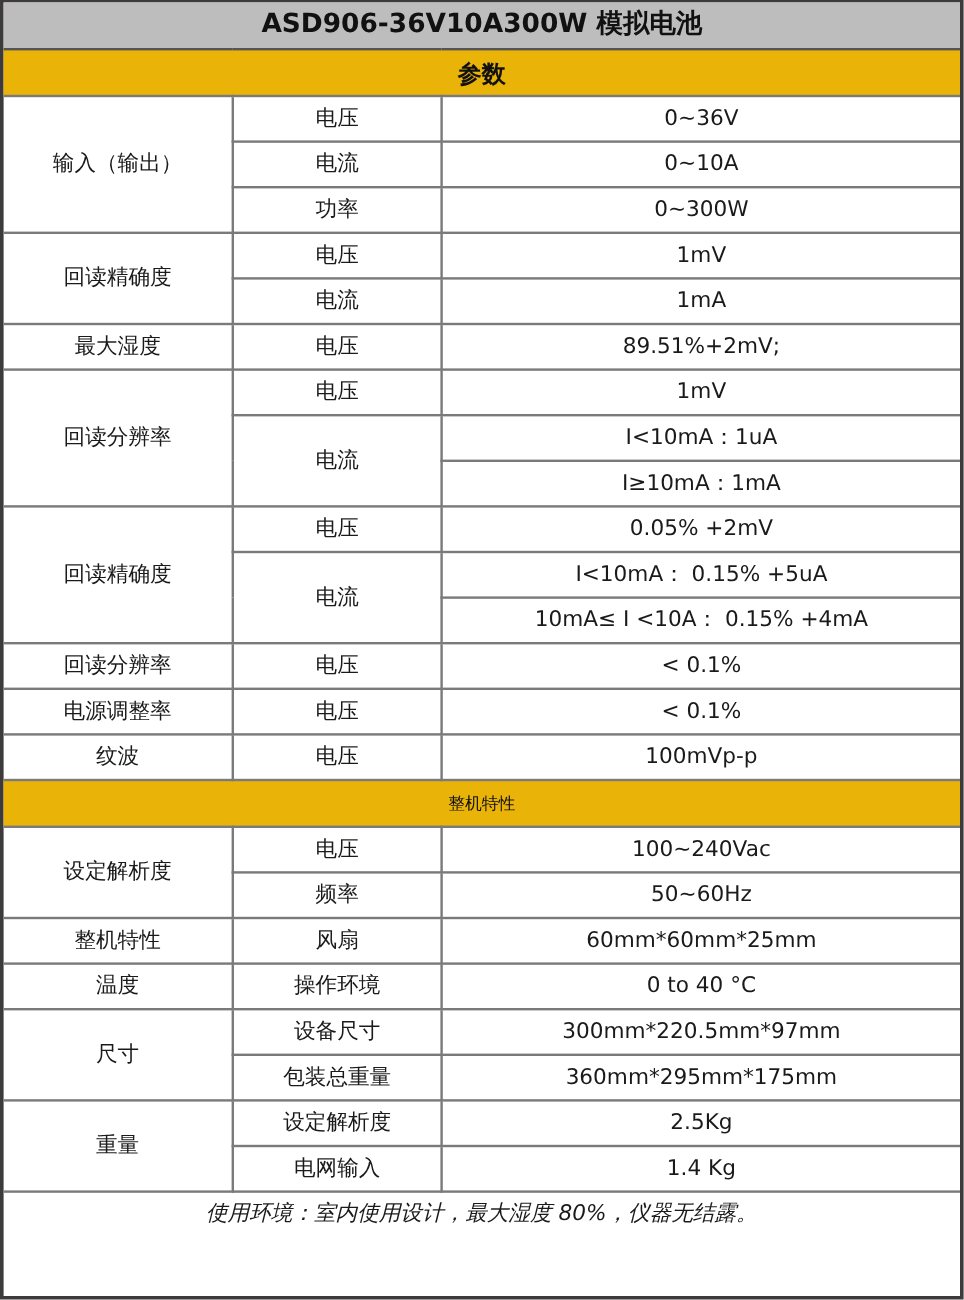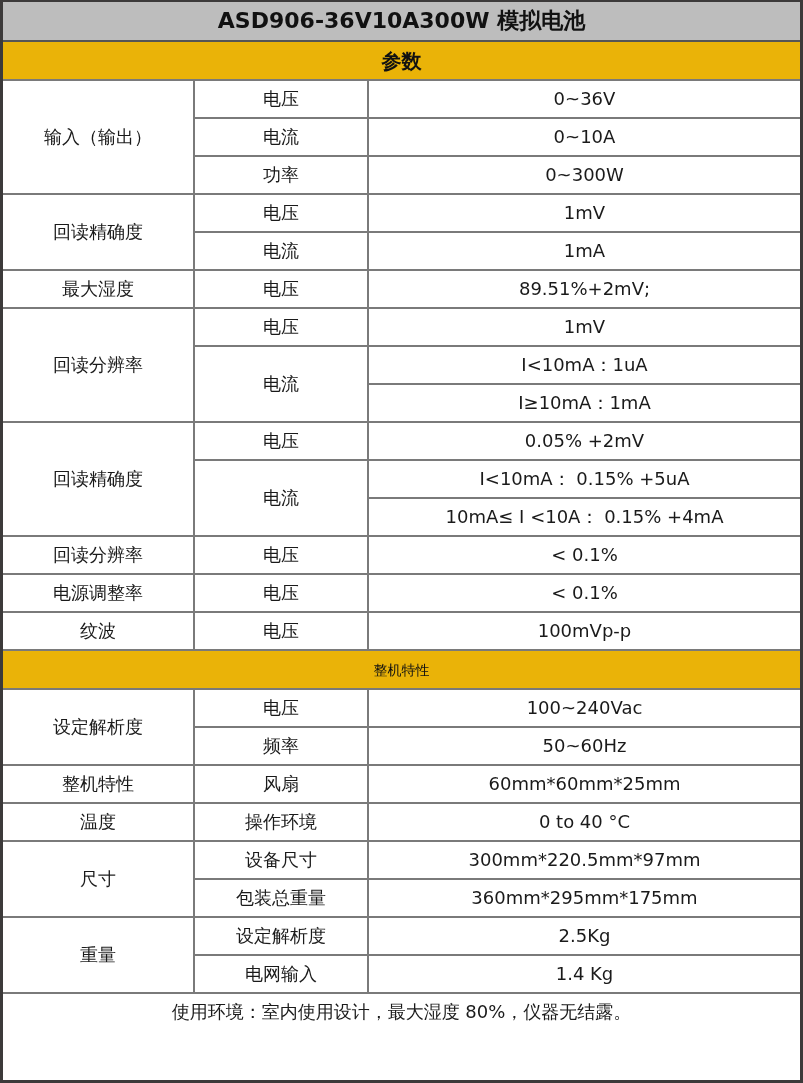--- a/index.html
+++ b/index.html
@@ -24,21 +24,21 @@
     text-align: center;
     vertical-align: middle;
     font-size: 18px;
     height: 36px;
     padding: 0;
     line-height: 20px;
   }
   tr:first-child td { border-top: none; }
   td:first-child { border-left: none; margin-left: 20px; }
   td:last-child { border-right: none; }
-  tr:last-child td { border-bottom: none; }
+  tr:last-child td { border-bottom: none; font-style: italic; }
   .title-row td {
     background: #bdbdbd;
     font-weight: bold;
     font-size: 22px;
     height: 38px;
     border-bottom: 2px solid #555;
     color: #111;
   }
   .section-row td {
     background: #eab308;

